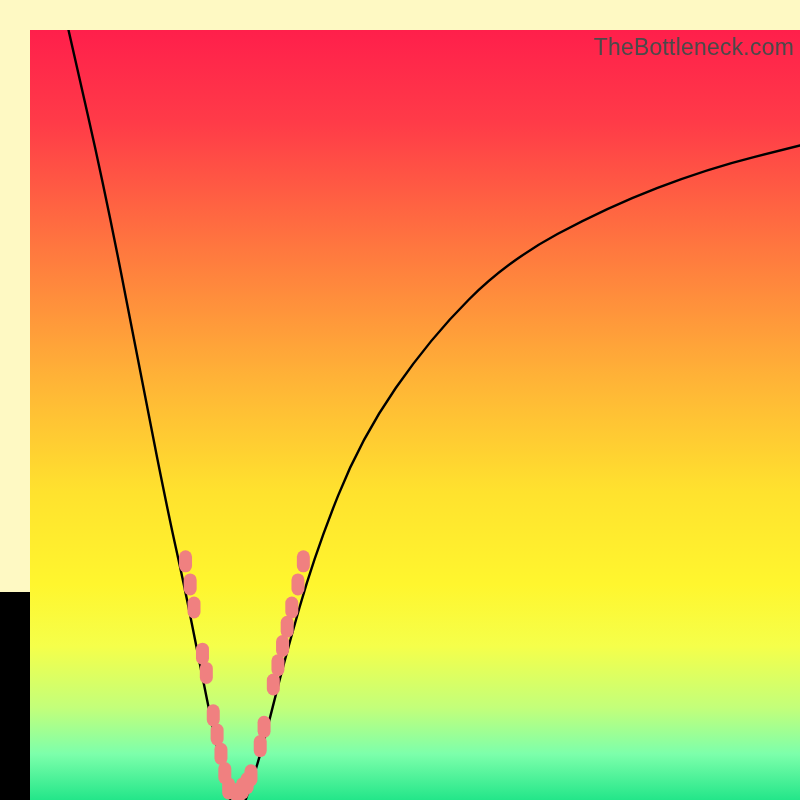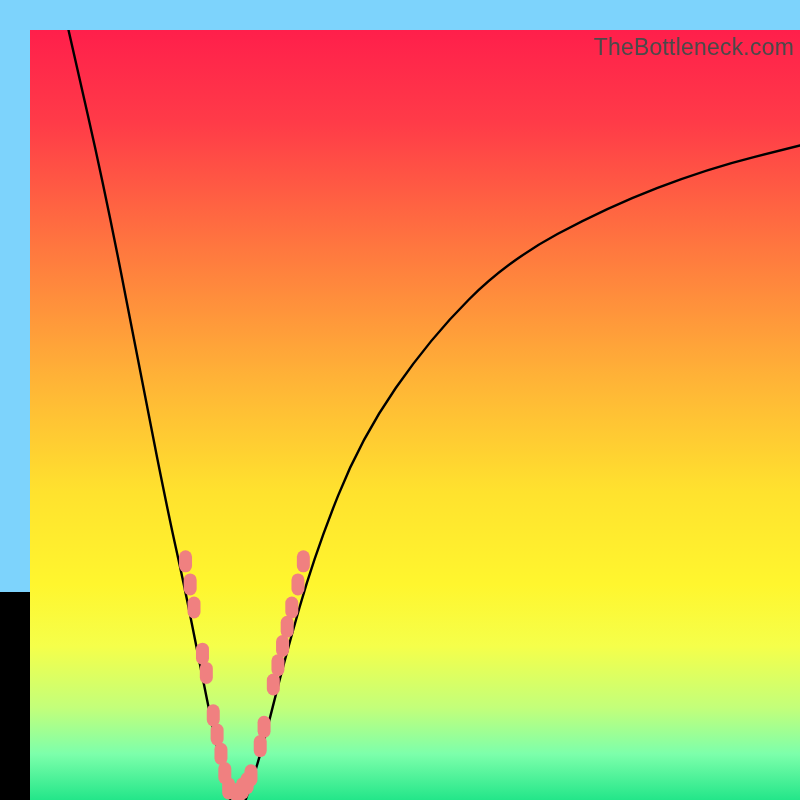--- a/index.html
+++ b/index.html
@@ -8,21 +8,21 @@
     width: 800px;
     height: 800px;
     overflow: hidden;
     background: #000;
     font-family: Arial, Helvetica, sans-serif;
   }
   .frame {
     position: relative;
     width: 800px;
     height: 592px;
-    background: #7dd3fc;
+    background: #fef9c3;
   }
   .plot-area {
     position: absolute;
     left: 30px;
     top: 30px;
     width: 770px;
     height: 770px;
     overflow: hidden;
   }
   .gradient-bg {

